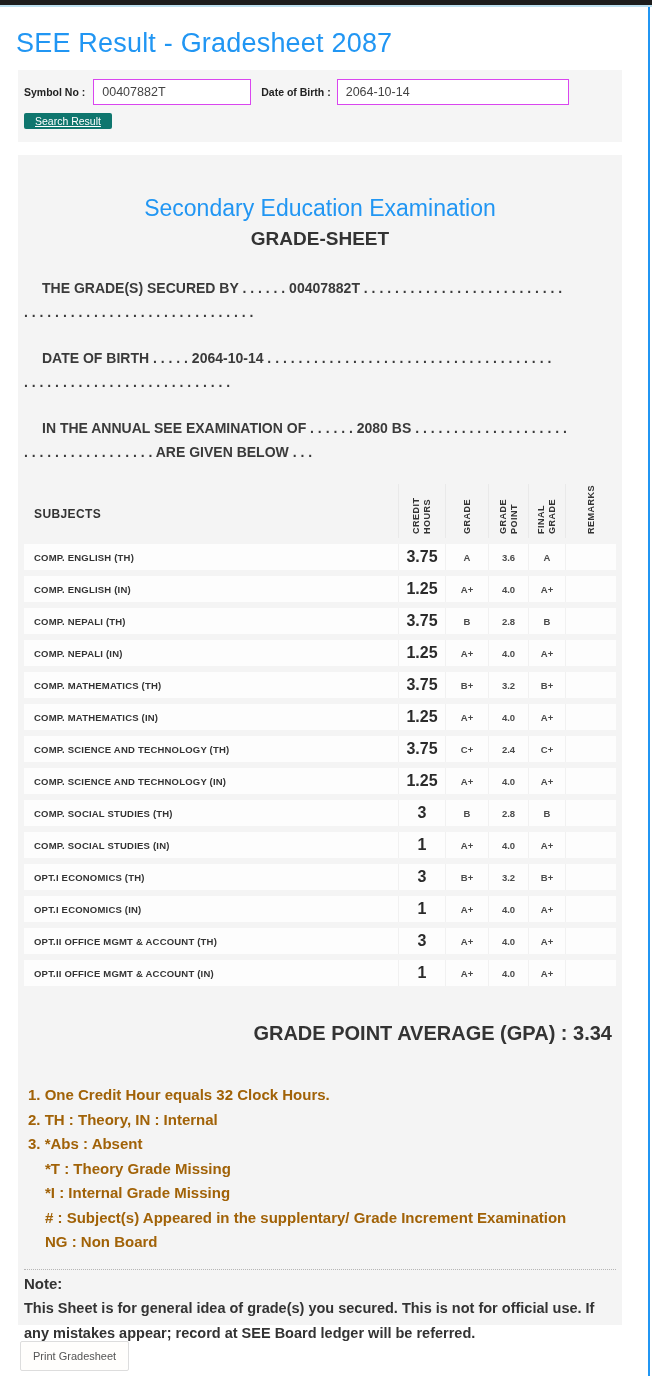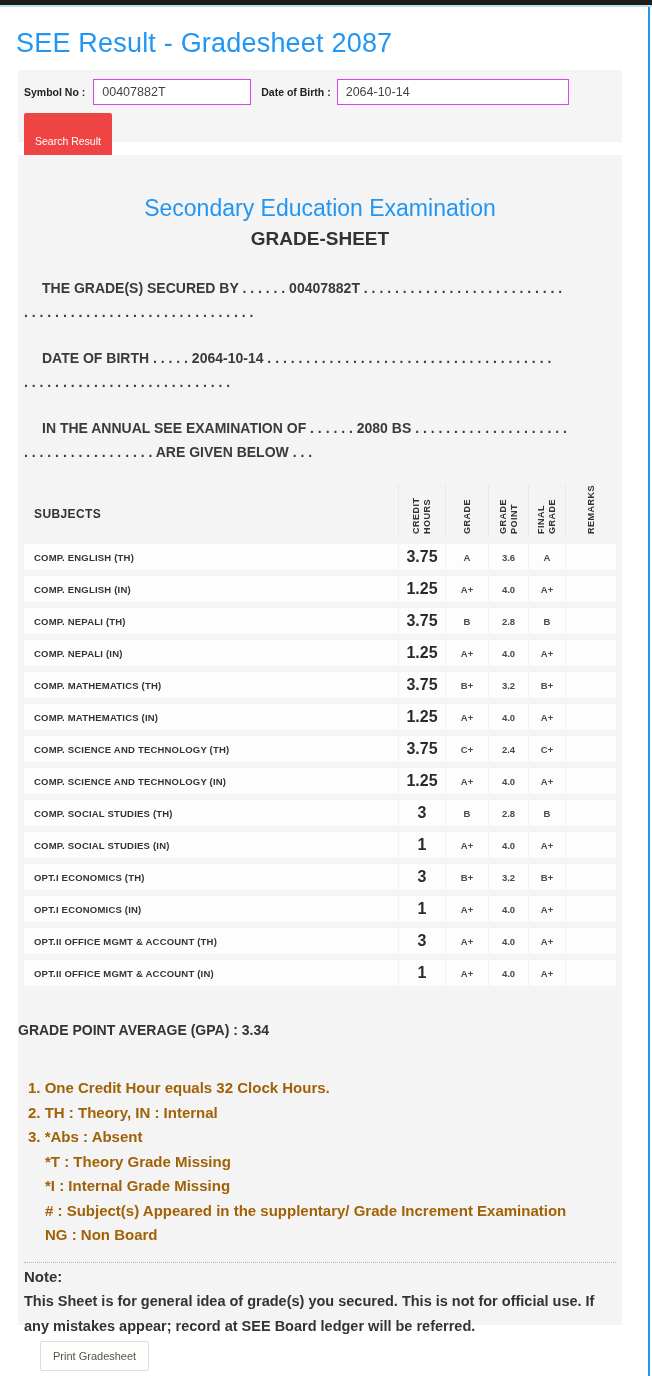--- a/index.html
+++ b/index.html
@@ -30,24 +30,24 @@
   .field-label { font-size: 10.5px; font-weight: bold; color: #222; white-space: nowrap; }
   .text-input {
     height: 26px; background: #fff; border: 1px solid #d946ef;
     font-family: "Liberation Sans", sans-serif;
     font-size: 12.5px; color: #444; padding: 0 8px; margin-left: 8px;
   }
   .input-symbol { width: 158px; }
   .input-dob { width: 232px; margin-left: 6px; }
   .lbl-dob { margin-left: 10px; }
   .search-btn {
-    margin: 8px 0 0 6px; background: #ef4444; color: #fff;
+    margin: 8px 0 0 6px; background: #0f766e; color: #fff;
     font-family: "Liberation Sans", sans-serif;
     font-size: 10.5px; border: none; border-radius: 2px;
-    padding: 22px 11px; cursor: pointer;
+    padding: 2px 11px; cursor: pointer; text-decoration: underline;
   }
 
   
   .gradesheet {
     position: absolute; left: 18px; top: 155px; width: 604px; height: 1170px;
     background: #f4f4f4; color: #333;
   }
   .sheet-heading {
     margin: 40px 0 6px; text-align: center;
     color: #2196f3; font-size: 23px; font-weight: 500;
@@ -85,31 +85,31 @@
   }
   tbody td {
     background: #fdfdfd; border-right: 1px solid #f1f1f1;
     height: 26px; padding: 0; vertical-align: middle;
   }
   tbody td:last-child { border-right: none; }
   td.subject { font-size: 9.5px; font-weight: 600; color: #333; padding-left: 10px; letter-spacing: 0.2px; }
   td.credit  { font-size: 16px; font-weight: bold; color: #2b2b2b; text-align: center; }
   td.small   { font-size: 9.5px; font-weight: 600; color: #4a4a4a; text-align: center; }
 
-  .gpa-line { text-align: left; margin: 30px 10px 0 0; font-size: 14px; font-weight: bold; color: #333; }
+  .gpa-line { text-align: right; margin: 30px 10px 0 0; font-size: 20px; font-weight: bold; color: #333; }
 
   .notes { margin: 38px 6px 0 10px; font-size: 15px; font-weight: bold; color: #a16207; line-height: 24.5px; list-style: none; }
   .notes .indent { padding-left: 17px; }
 
   .dotted-divider { border: none; border-top: 1px dotted #b5b5b5; margin: 14px 6px 0 6px; }
   .note-label { margin: 5px 0 0 6px; font-size: 15px; font-weight: bold; color: #333; }
   .note-text { margin: 4px 12px 0 6px; font-size: 14.5px; font-weight: bold; color: #333; line-height: 25px; }
 
   .print-btn {
-    position: absolute; left: 40px; top: 1341px;
+    position: absolute; left: 20px; top: 1341px;
     background: #fffefc; border: 1px solid #ddd; border-radius: 2px;
     font-family: "Liberation Sans", sans-serif;
     font-size: 11px; color: #555; padding: 8px 12px; cursor: pointer;
   }
 </style>
 </head>
 <body>
 
 <div class="topbar"></div>
 <div class="topbar-accent"></div>

